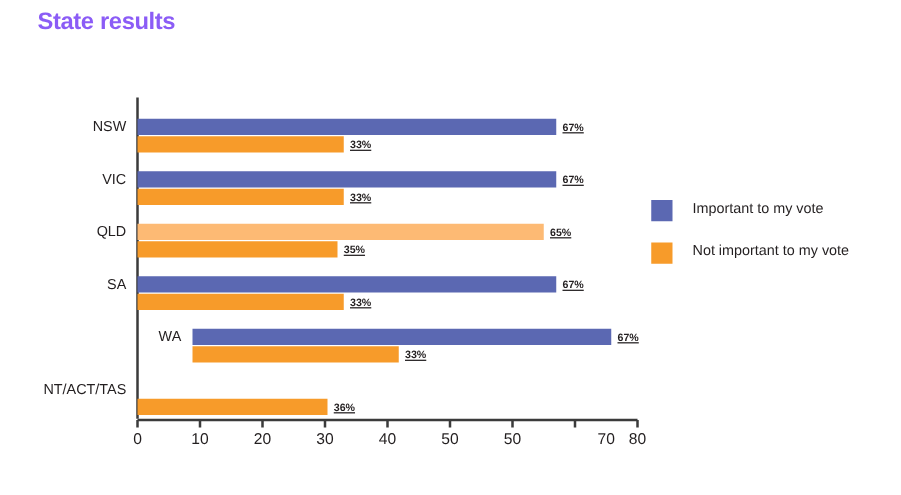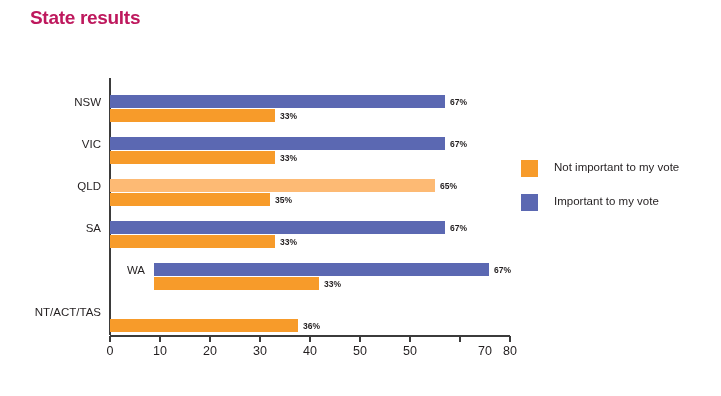--- a/index.html
+++ b/index.html
@@ -16,21 +16,21 @@
     color: #1a1a1a;
   }
 
   #chart-title {
     position: absolute;
     left: 30px;
     top: 7px;
     font-size: 19px;
     font-weight: bold;
     letter-spacing: -0.3px;
-    color: #be185d;
+    color: #8b5cf6;
     white-space: nowrap;
   }
 
   
   #plot {
     position: absolute;
     left: 110px;
     top: 78px;
     width: 400px;
     height: 257px;
@@ -69,20 +69,21 @@
   .bar-label {
     position: absolute;
     top: 50%;
     transform: translateY(-50%);
     left: calc(100% + 5px);
     font-size: 8.5px;
     font-weight: bold;
     color: #231f20;
     white-space: nowrap;
     line-height: 1;
+    text-decoration: underline;
   }
 
   .cat-label {
     position: absolute;
     right: 100%;
     margin-right: 9px;
     top: 7px;
     transform: translateY(-50%);
     font-size: 11.5px;
     color: #231f20;
@@ -181,21 +182,21 @@
         <div class="cat-label">WA</div>
         <div class="bar blue" style="width: 335px; background: rgb(91, 104, 178);">
           <span class="bar-label">67%</span>
         </div>
         <div class="bar orange" style="width: 165px; background: rgb(247, 155, 42);">
           <span class="bar-label">33%</span>
         </div>
       </div>
       <div class="group" style="top: 227px;">
         <div class="cat-label">NT/ACT/TAS</div>
-        <div class="bar orange" style="width: 188px; background: rgb(247, 155, 42);">
+        <div class="bar orange" style="width: 152px; background: rgb(247, 155, 42);">
           <span class="bar-label">36%</span>
         </div>
       </div>
     </div>
   <div id="ticks">
       <div class="tick" style="left: -0.7px;"></div>
       <div class="tick-label" style="left: 0px;">0</div>
       <div class="tick" style="left: 49.3px;"></div>
       <div class="tick-label" style="left: 50px;">10</div>
       <div class="tick" style="left: 99.3px;"></div>
@@ -210,20 +211,20 @@
       <div class="tick-label" style="left: 300px;">50</div>
       <div class="tick" style="left: 349.3px;"></div>
       <div class="tick-label" style="left: 350px; margin-left: 25px;">70</div>
       <div class="tick" style="left: 399.3px;"></div>
       <div class="tick-label" style="left: 400px;">80</div>
     </div>
 </div>
 
 <div id="legend">
     <div class="legend-row">
+      <span class="legend-swatch" style="background: rgb(91, 104, 178);"></span>
+      <span class="legend-text">Important to my vote</span>
+    </div>
+    <div class="legend-row">
       <span class="legend-swatch" style="background: rgb(247, 155, 42);"></span>
       <span class="legend-text">Not important to my vote</span>
     </div>
-    <div class="legend-row">
-      <span class="legend-swatch" style="background: rgb(91, 104, 178);"></span>
-      <span class="legend-text">Important to my vote</span>
-    </div>
   </div>
 
 </body></html>

